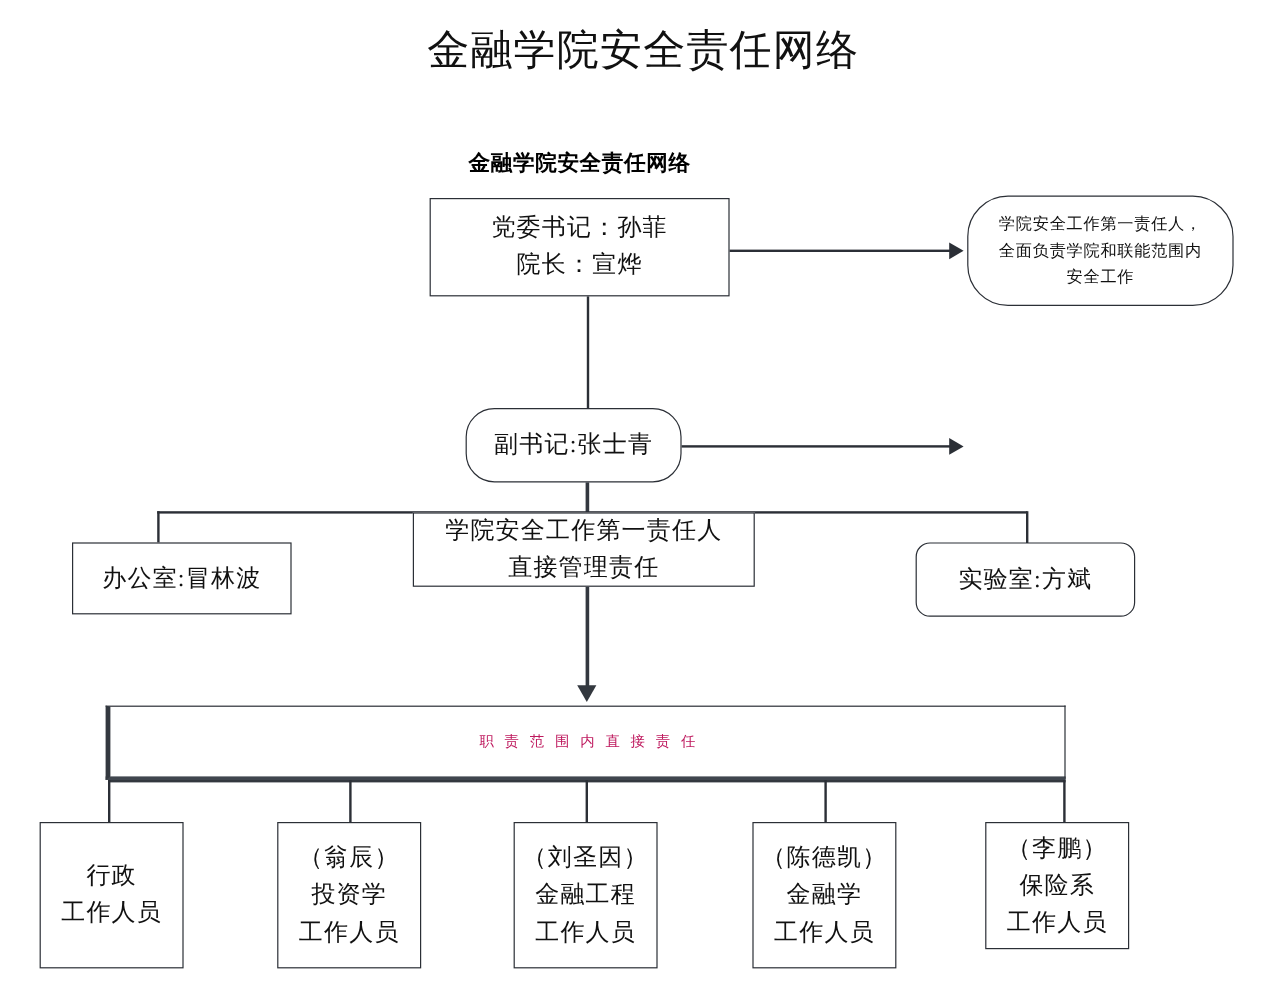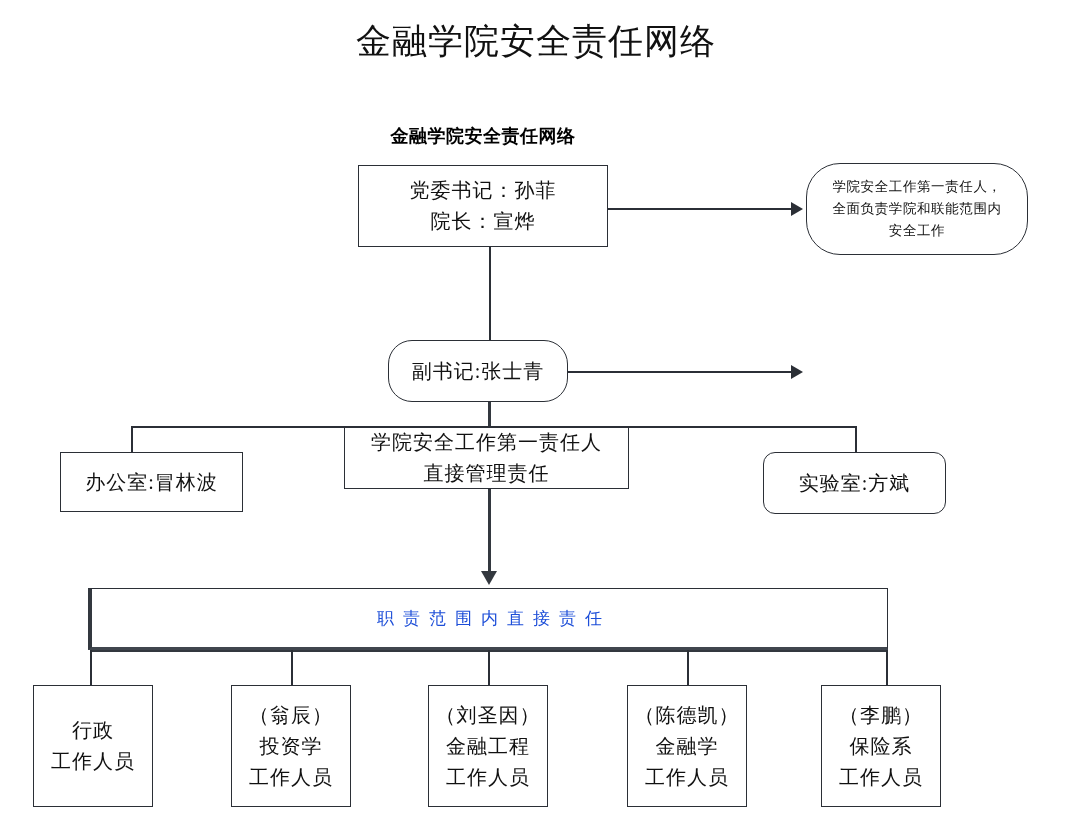--- a/index.html
+++ b/index.html
@@ -70,24 +70,24 @@
 
   
   .band{
     position:absolute;
     box-sizing:border-box;
     border:1.6px solid #2b2f36;
     border-left:4px solid #33383f;
     border-bottom:3px solid #40464e;
     background:#fff;
     display:flex;align-items:center;justify-content:center;
-    font-size:17px;
+    font-size:12px;
     letter-spacing:9px;
     text-indent:9px;
-    color:#1d4ed8;
+    color:#be185d;
   }
 
   
   .v-line{position:absolute;background:#2b2f36;width:1.8px;}
   .h-line{position:absolute;background:#2b2f36;height:1.8px;}
   .v-thick{position:absolute;background:#33383f;width:3px;}
   .h-thick{position:absolute;background:#33383f;height:2.4px;}
 
   .arrow-right{
     position:absolute;
@@ -186,19 +186,19 @@
     <span class="ln">金融工程</span>
     <span class="ln">工作人员</span>
   </div>
 
   <div class="box" style="left:627px;top:685px;width:120px;height:122px;">
     <span class="ln">（陈德凯）</span>
     <span class="ln">金融学</span>
     <span class="ln">工作人员</span>
   </div>
 
-  <div class="box" style="left:821px;top:685px;width:120px;height:122px;">
+  <div class="box" style="left:821px;top:685px;width:120px;height:106px;">
     <span class="ln">（李鹏）</span>
     <span class="ln">保险系</span>
     <span class="ln">工作人员</span>
   </div>
 
 </div>
 
 </body></html>

